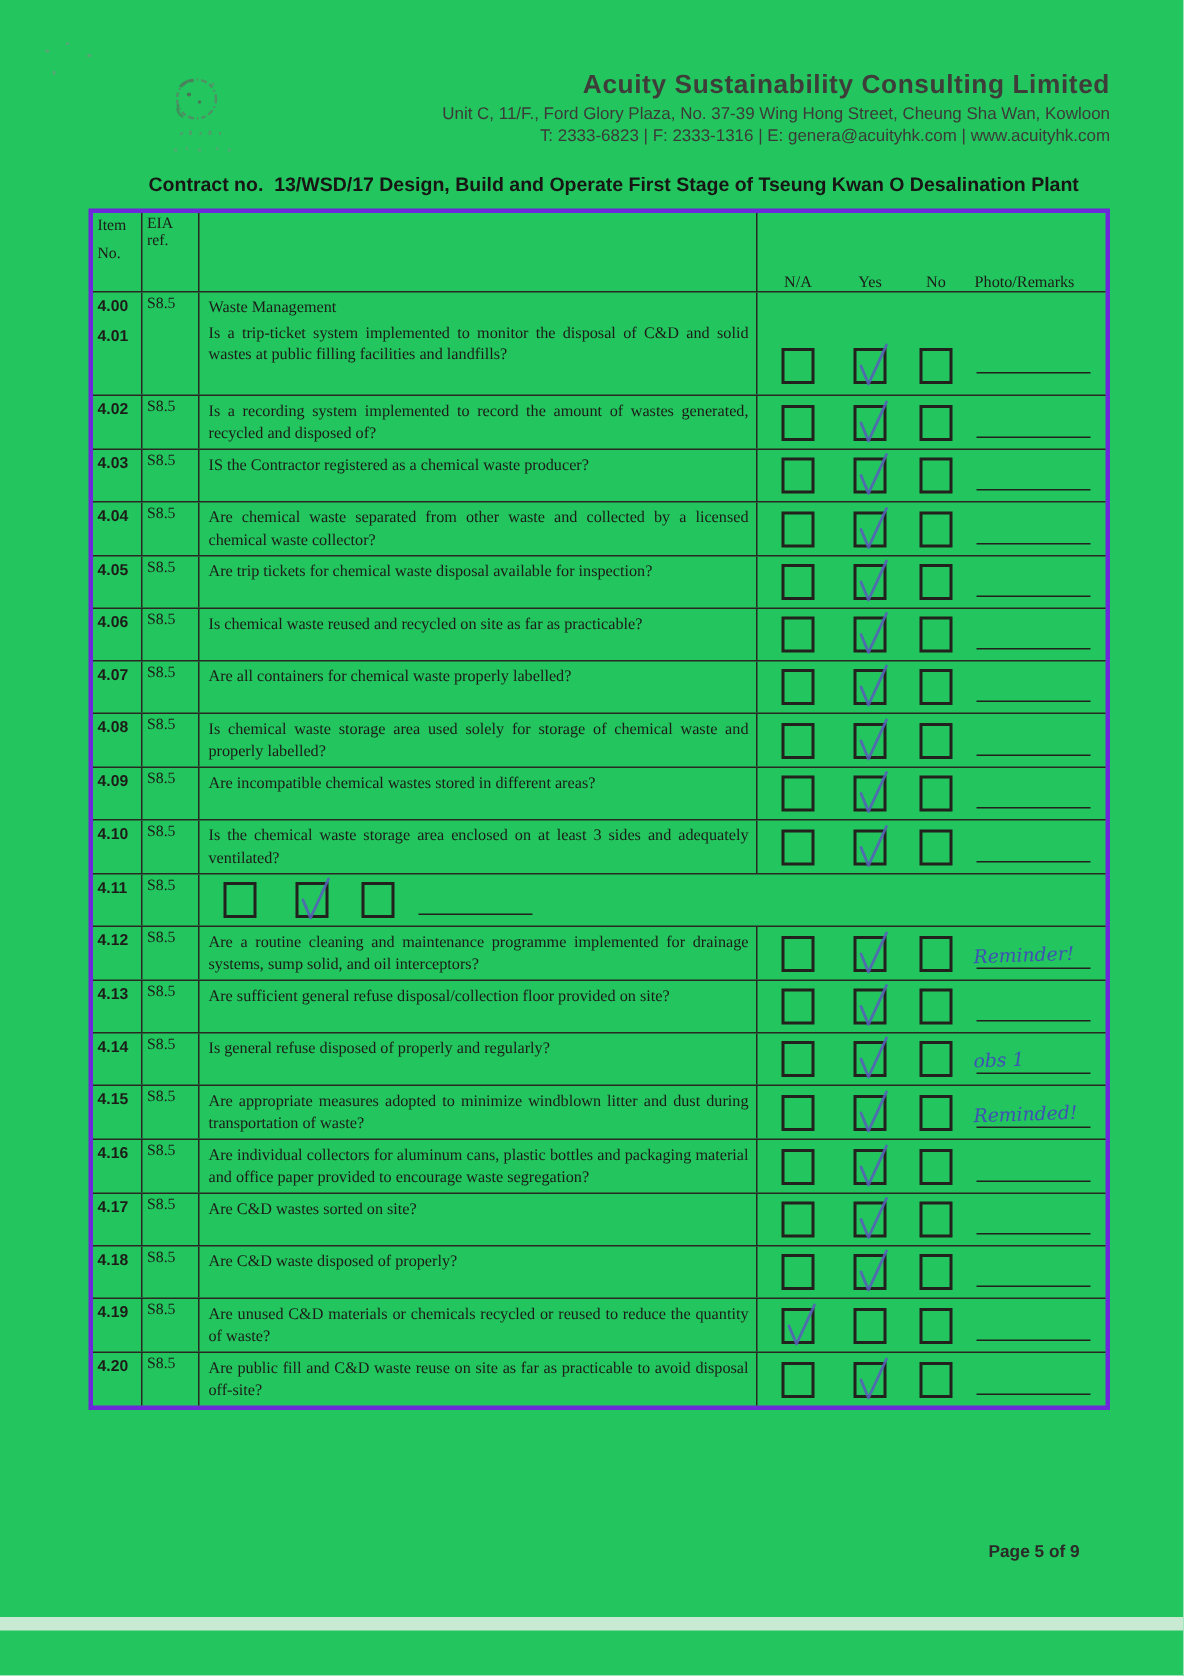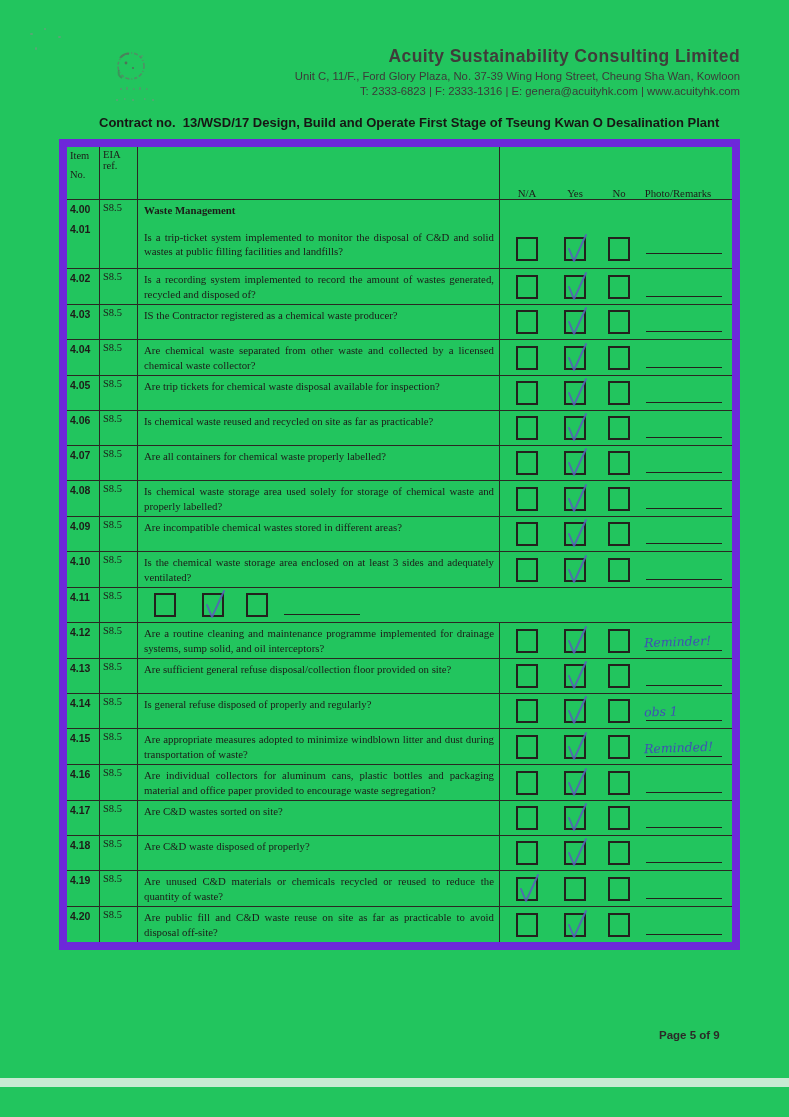--- a/index.html
+++ b/index.html
@@ -18,37 +18,37 @@
              color:#3f3d3a; letter-spacing:.4px; }
   .addr, .contact { font-family:"Liberation Sans", sans-serif; font-size:11.3px; color:#3c3a38; margin-top:3px; }
   .logo-wrap { position:absolute; left:106px; top:46px; width:60px; height:62px; opacity:.75; }
 
   .contract-title { position:absolute; left:99px; top:115px; width:660px;
     font-family:"Liberation Sans", sans-serif; font-weight:bold; font-size:13px; color:#171614;
     white-space:pre-wrap; }
 
   
   .checklist { position:absolute; left:59px; top:139px; width:681px;
-    border:8px solid #6d28d9; background:transparent; }
+    border:3px solid #6d28d9; background:transparent; }
   .trow { display:flex; border-top:1.8px solid #2a2823; min-height:35px; align-items:stretch; }
   .trow:first-child { border-top:none; }
   .thead-row { min-height:33px; border-bottom:1px solid #2a2823; }
   .cell { border-right:1.5px solid #2a2823; }
   .cell:last-child { border-right:none; }
   .c-item { width:33px; padding:2px 2px 2px 3px; font-family:"Liberation Sans", sans-serif;
             font-weight:bold; font-size:10.5px; }
   .c-ref  { width:38px; padding:2px 2px 2px 3px; font-size:10.5px; }
   .c-q    { flex:1; padding:3px 5px 3px 6px; font-size:10.8px; line-height:14.5px;
             text-align:justify; border-right:1.8px solid #2a2823; }
   .c-checks { width:232px; display:flex; align-items:center; position:relative; }
 
   .item-no { line-height:14px; }
   .sec-no { line-height:15px; margin-bottom:5px; }
   .sec-no:empty, .sec-title:empty, .remark-text:empty { display:none; }
-  .sec-title { font-weight:bold; margin-bottom:12px; }
+  .sec-title { font-weight:normal; margin-bottom:2px; }
 
   
   .hd-label { font-size:10.8px; text-align:center; white-space:nowrap; }
   .hd-na  { width:22px; margin-left:16px; }
   .hd-yes { width:22px; margin-left:26px; }
   .hd-no  { width:22px; margin-left:22px; }
   .hd-pr  { flex:1; margin-right:6px; }
   .c-checks-head { align-items:flex-start; padding-top:4px;margin-top:36px; }
   .c-itemhead { font-family:"Liberation Serif", serif; font-weight:normal; font-size:10.5px; line-height:13px; padding-top:2px; }
 

